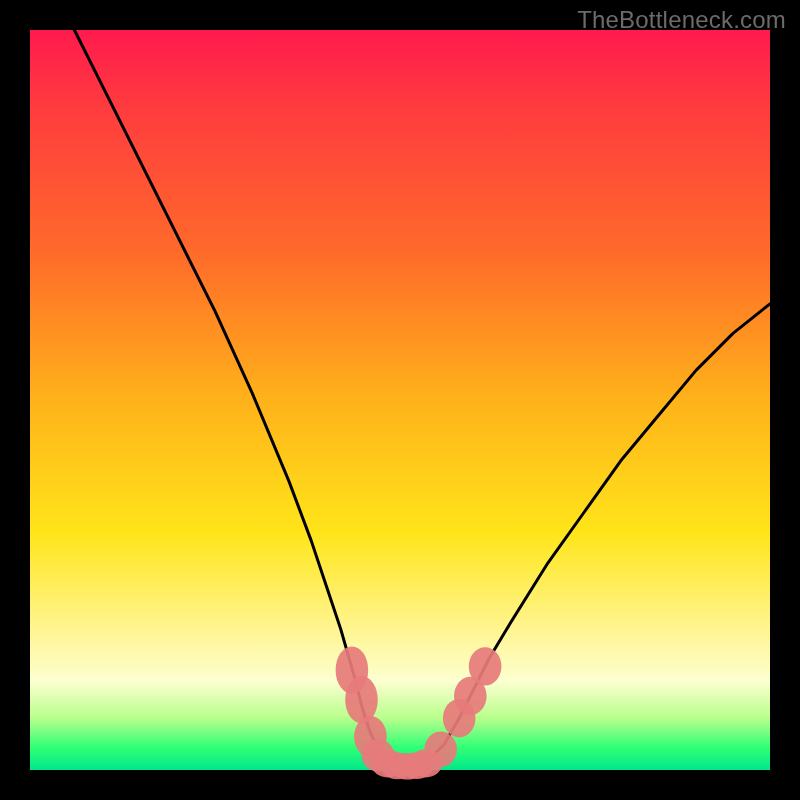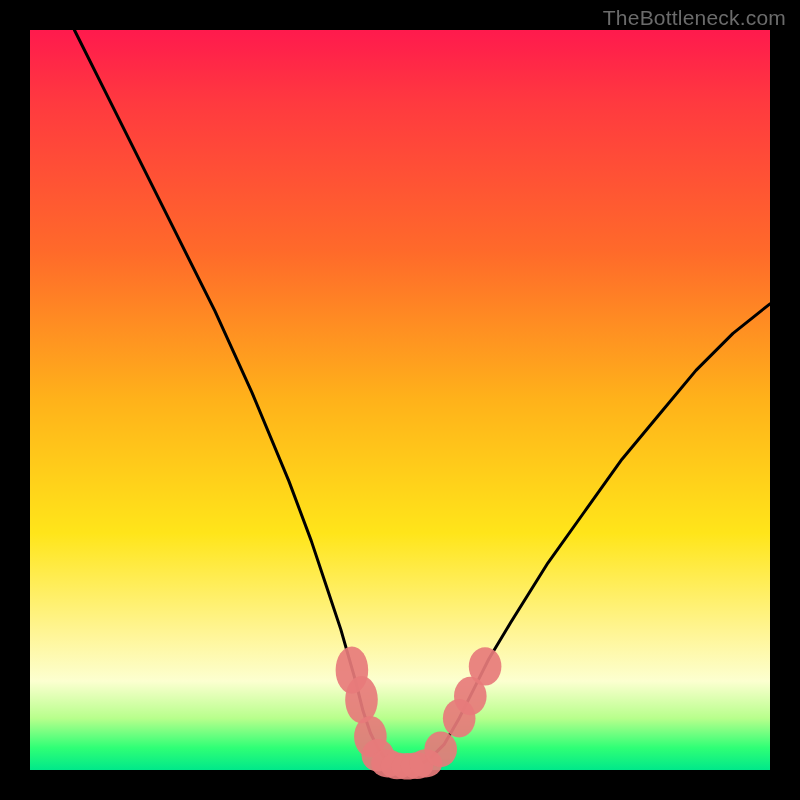--- a/index.html
+++ b/index.html
@@ -38,21 +38,21 @@
       #b8ff8c 93%,
       #2fff76 97%,
       #00e88a 100%
     );
   }
   .watermark {
     position: absolute;
     top: 6px;
     right: 14px;
     color: #6b6b6b;
-    font-size: 21px;
+    font-size: 24px;
     font-weight: 500;
     letter-spacing: 0.2px;
     user-select: none;
   }
   svg.curve {
     position: absolute;
     left: 0;
     top: 0;
     width: 740px;
     height: 740px;

